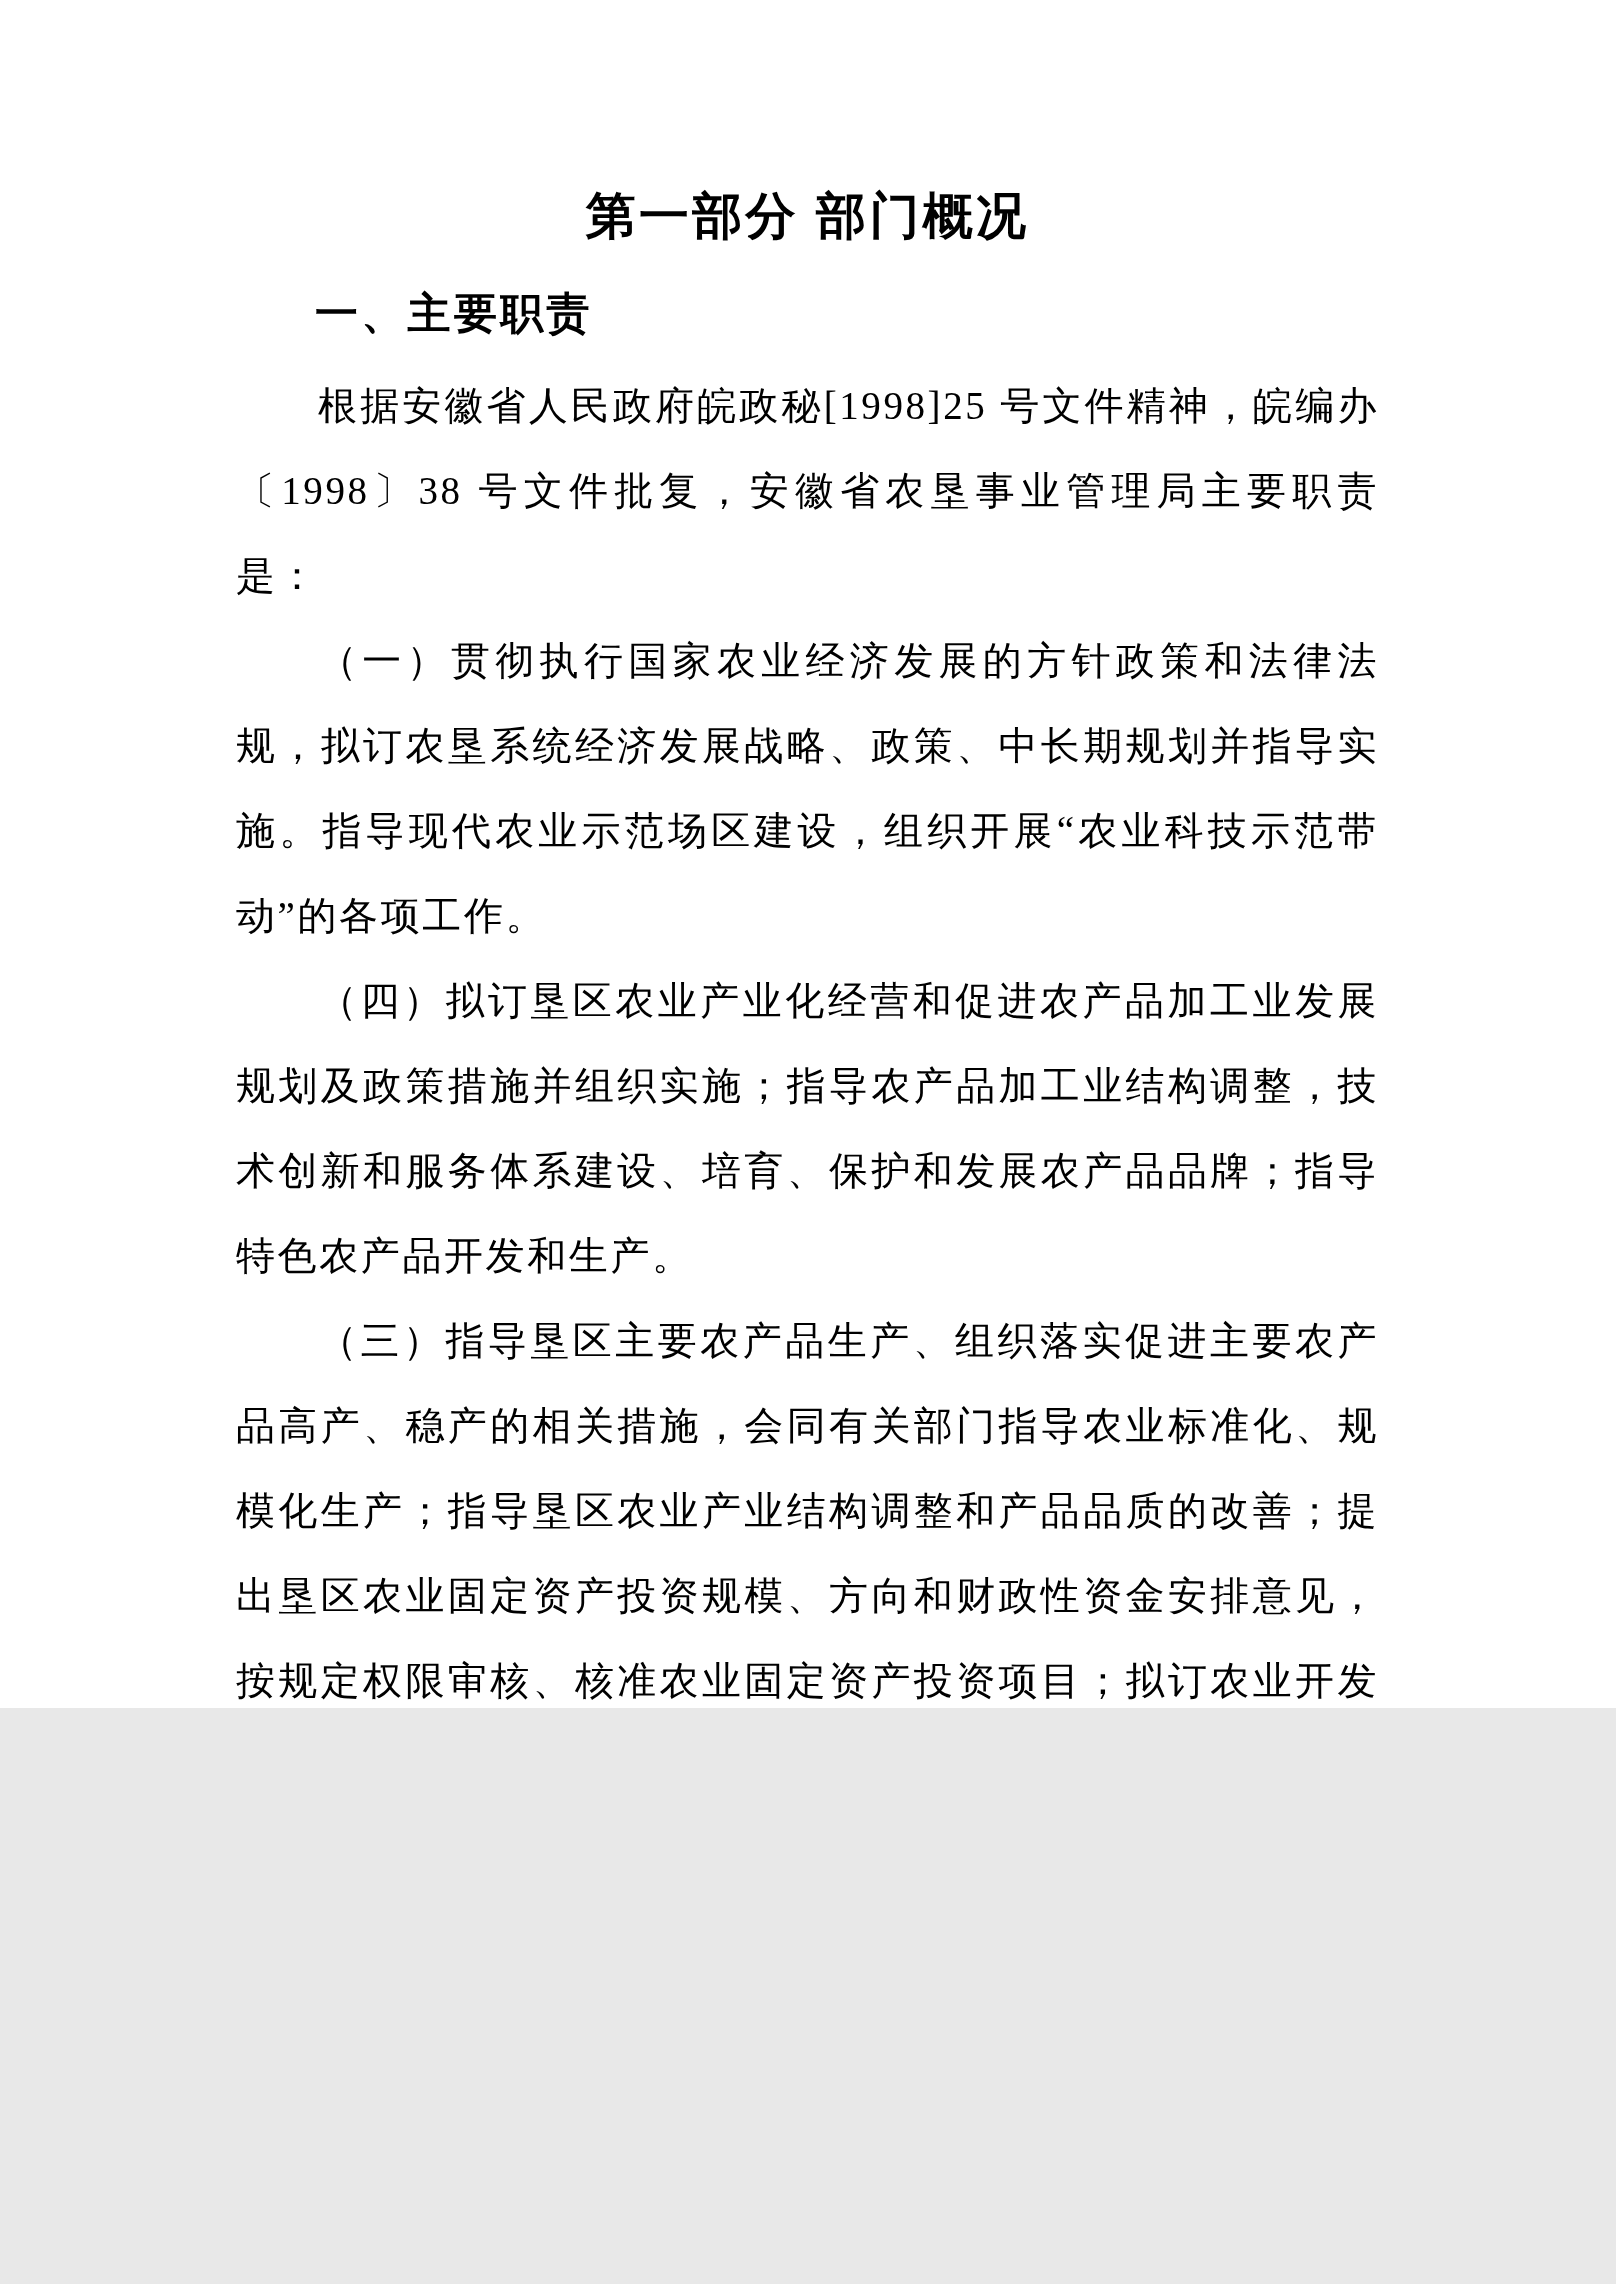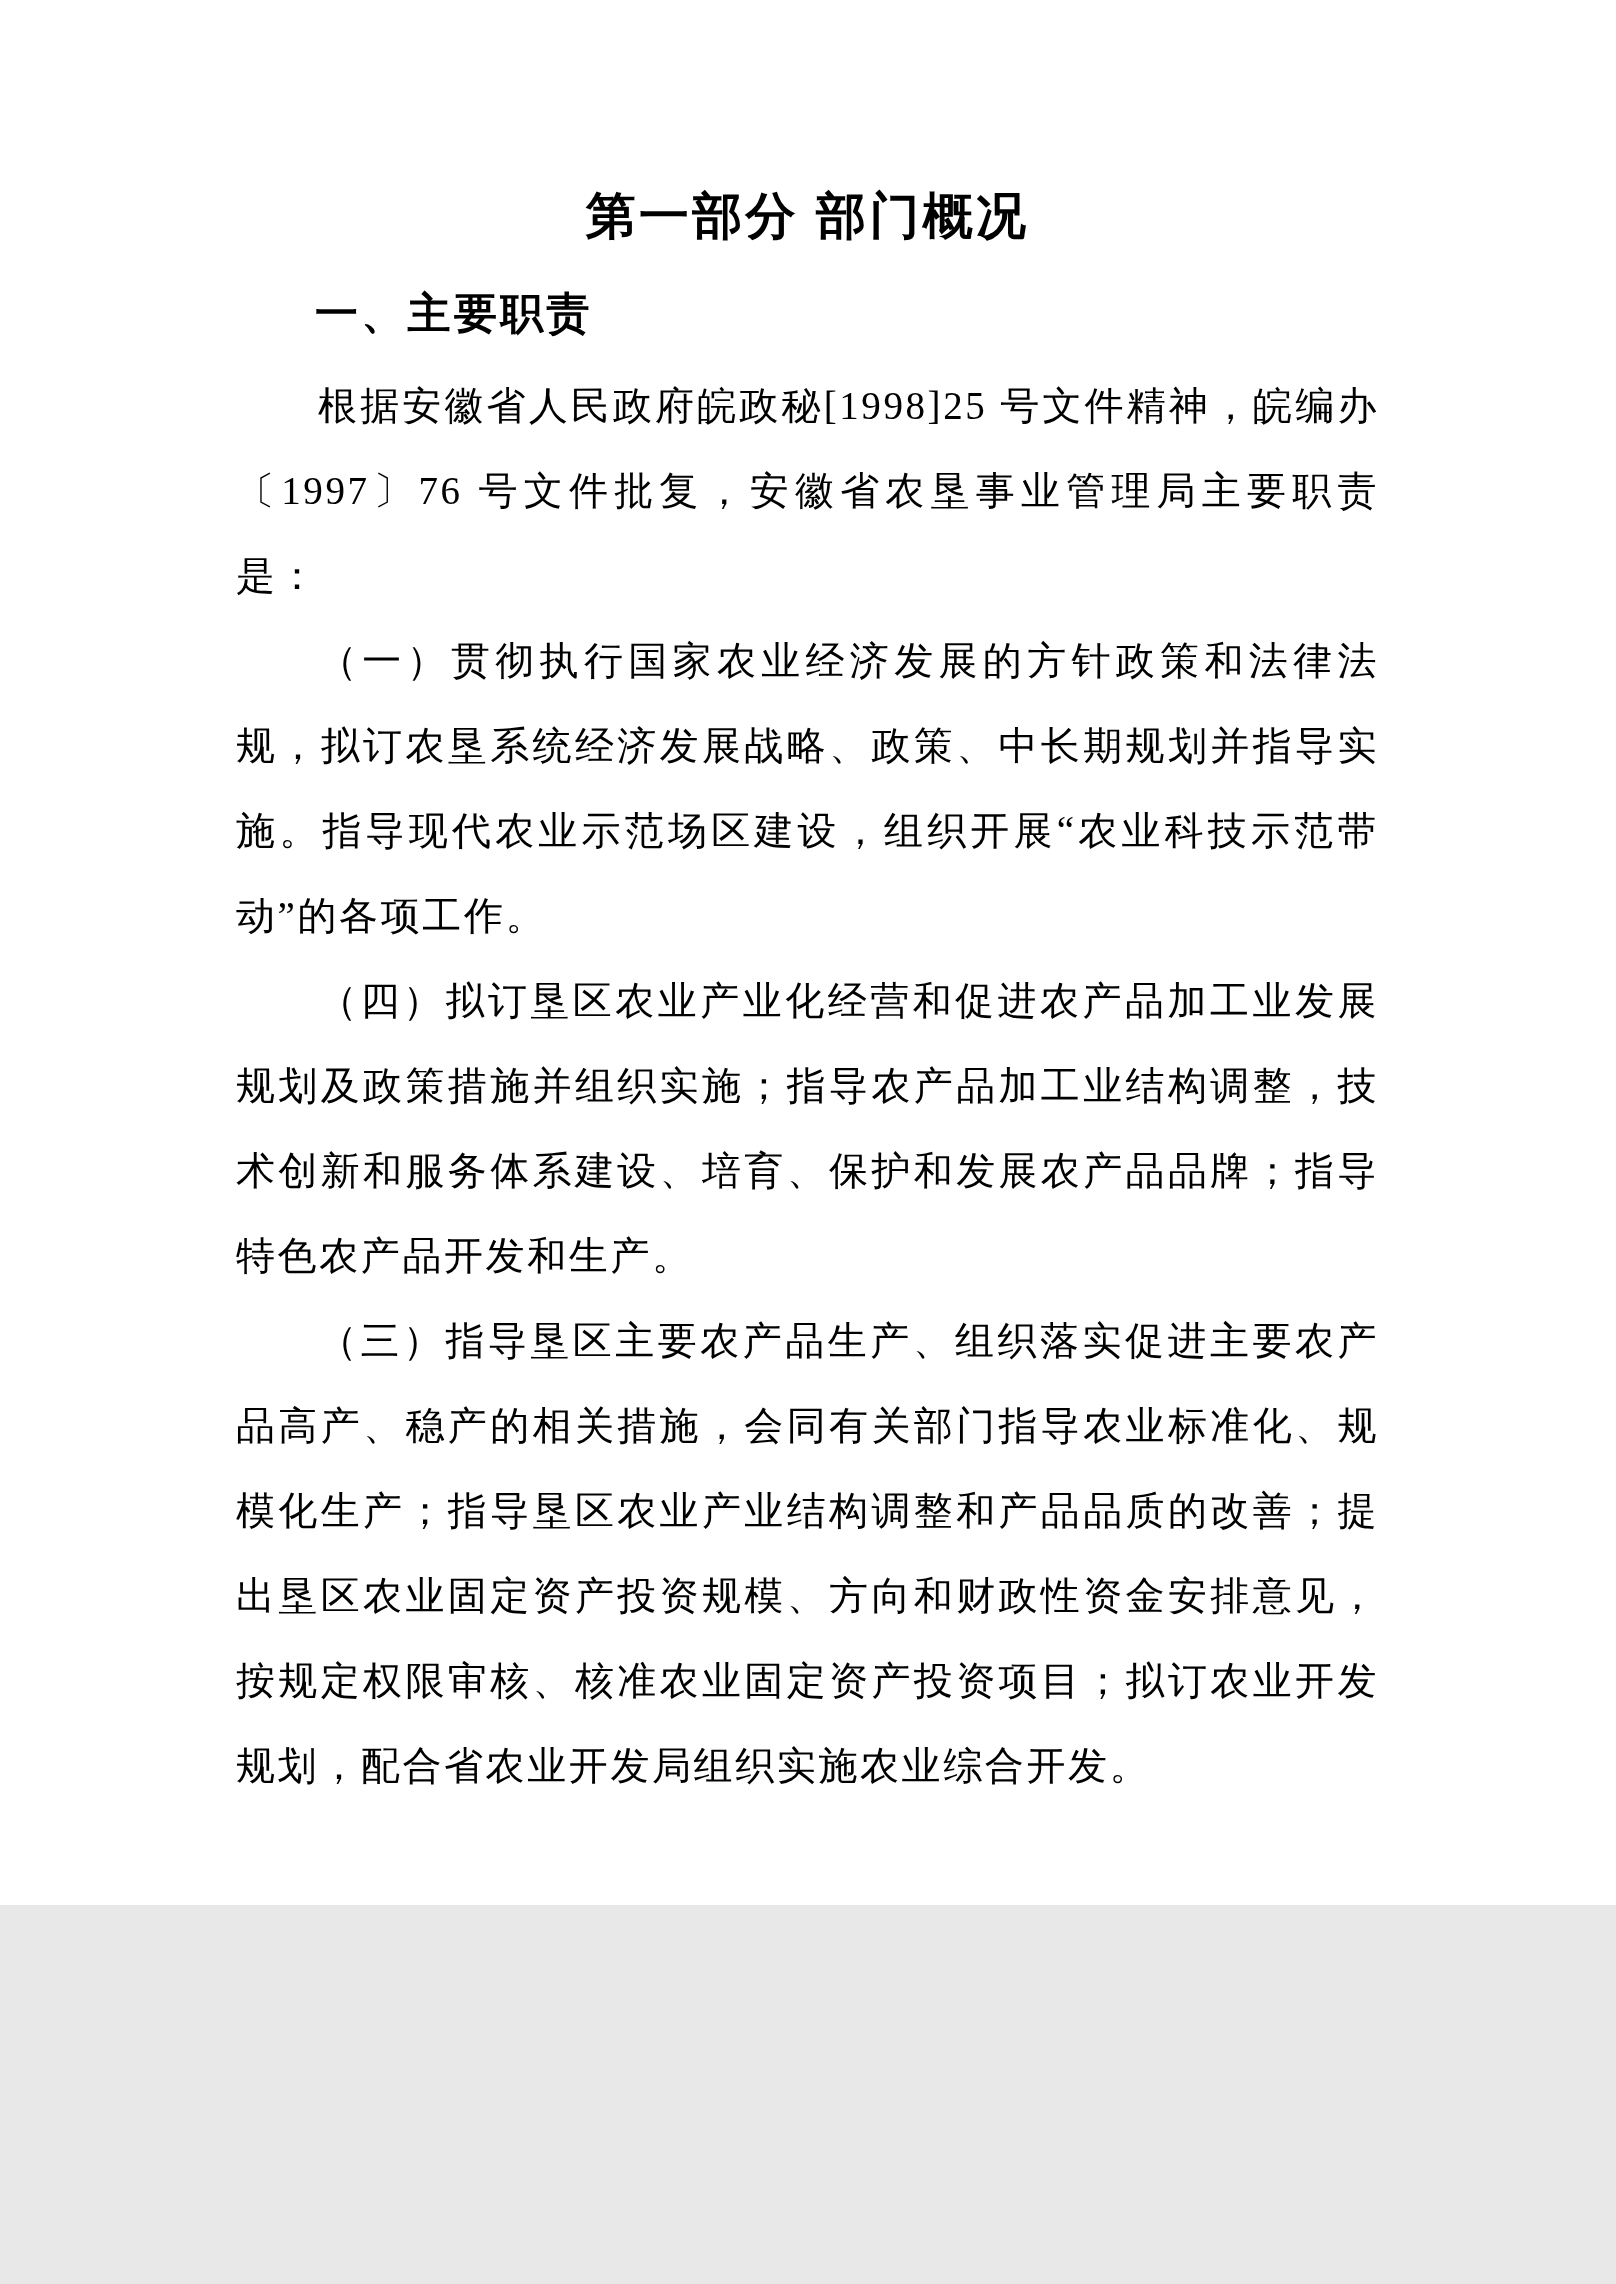--- a/index.html
+++ b/index.html
@@ -3,21 +3,21 @@
 <meta charset="utf-8">
 <style>
   html, body {
     margin: 0;
     padding: 0;
     background: #e8e8e8;
   }
   .page {
     position: relative;
     width: 1616px;
-    height: 1905px;
+    height: 1708px;
     margin: 0 auto;
     background: #ffffff;
     color: #000000;
     font-family: "Liberation Serif", "DejaVu Serif", serif;
     overflow: hidden;
   }
   .content {
     position: absolute;
     left: 236px;
     top: 0;
@@ -67,21 +67,21 @@
   }
 </style>
 </head>
 <body>
 
 <div class="page">
   <div class="content">
     <h1 class="doc-title">第一部分 部门概况</h1>
     <h2 class="section-heading">一、主要职责</h2>
     <div class="body-text">
-      <p class="para">根据安徽省人民政府皖政秘[1998]25 号文件精神，皖编办〔1997〕76 号文件批复，安徽省农垦事业管理局主要职责是：</p>
+      <p class="para">根据安徽省人民政府皖政秘[1998]25 号文件精神，皖编办〔1998〕38 号文件批复，安徽省农垦事业管理局主要职责是：</p>
       <p class="para">（一）贯彻执行国家农业经济发展的方针政策和法律法规，拟订农垦系统经济发展战略、政策、中长期规划并指导实施。指导现代农业示范场区建设，组织开展“农业科技示范带动”的各项工作。</p>
       <p class="para">（四）拟订垦区农业产业化经营和促进农产品加工业发展规划及政策措施并组织实施；指导农产品加工业结构调整，技术创新和服务体系建设、培育、保护和发展农产品品牌；指导特色农产品开发和生产。</p>
       <p class="para">（三）指导垦区主要农产品生产、组织落实促进主要农产品高产、稳产的相关措施，会同有关部门指导农业标准化、规模化生产；指导垦区农业产业结构调整和产品品质的改善；提出垦区农业固定资产投资规模、方向和财政性资金安排意见，按规定权限审核、核准农业固定资产投资项目；拟订农业开发规划，配合省农业开发局组织实施农业综合开发。</p>
     </div>
   </div>
   <div class="footer">4</div>
 </div>
 
 
 </body></html>

